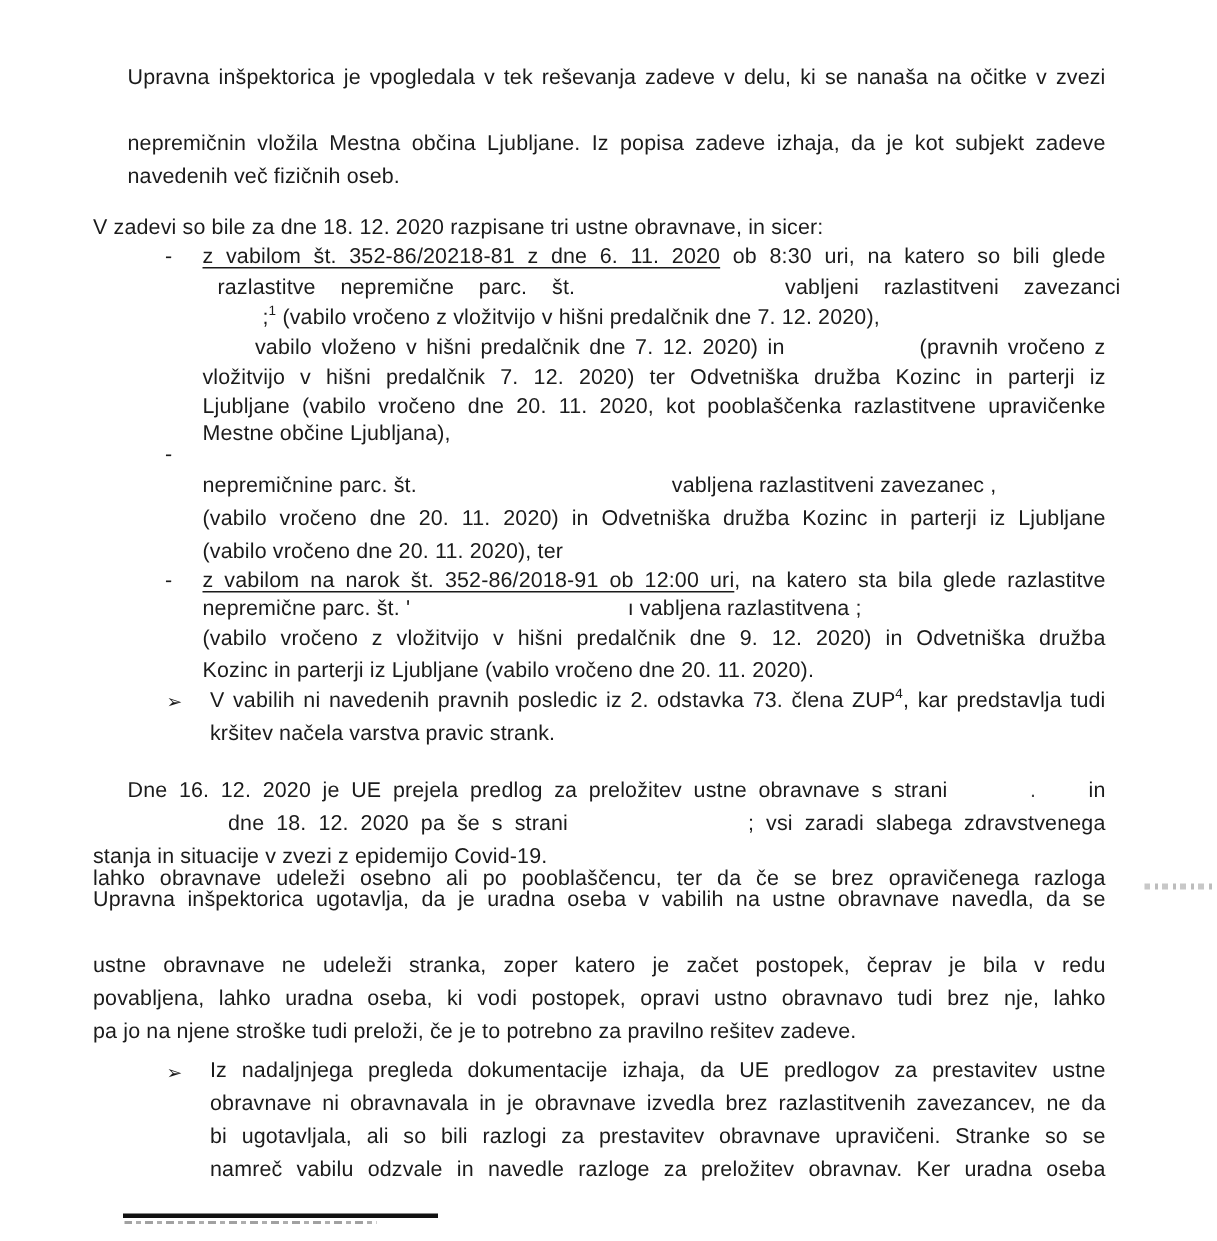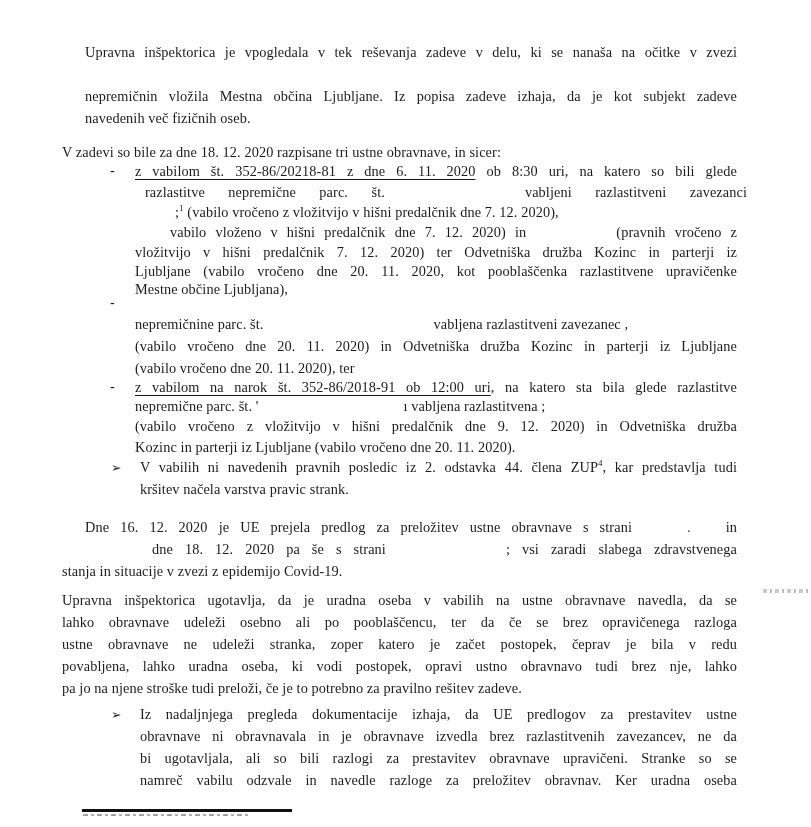--- a/index.html
+++ b/index.html
@@ -10,21 +10,20 @@
     font-family:"Liberation Sans", sans-serif;
     color:#1b1b1b;
     overflow:hidden;
   }
   .ln{
     position:absolute;
     font-size:14.3px;
     line-height:16px;
     color:#1b1b1b;
     letter-spacing:0.1px;
-    font-family:Liberation Serif, serif;
   }
   .jst{ text-align:justify; text-align-last:justify; }
   .pre{ white-space:pre; }
   .u{ text-decoration:underline; text-underline-offset:2.5px; }
   sup{ font-size:9px; line-height:0; vertical-align:super; }
   .gap{ display:inline-block; height:1px; }
   .mk{
     position:absolute;
     font-size:14.3px;
     line-height:16px;
@@ -77,29 +76,29 @@
   <div class="ln jst" style="left:135px;top:338px;width:602px">(vabilo vročeno dne 20. 11. 2020) in Odvetniška družba Kozinc in parterji iz Ljubljane</div>
   <div class="ln pre" style="left:135px;top:360px">(vabilo vročeno dne 20. 11. 2020), ter</div>
 
   <div class="mk" style="left:110px;top:379px">-</div>
   <div class="ln jst" style="left:135px;top:379px;width:602px"><span class="u">z vabilom na narok št. 352-86/2018-91 ob 12:00 uri</span><span>, na katero sta bila glede razlastitve</span></div>
   <div class="ln pre" style="left:135px;top:398px"><span>nepremične parc. št. '</span><span class="gap" style="width:145px"></span><span>ı vabljena razlastitvena ;</span></div>
   <div class="ln jst" style="left:135px;top:418px;width:602px">(vabilo vročeno z vložitvijo v hišni predalčnik dne 9. 12. 2020) in Odvetniška družba</div>
   <div class="ln pre" style="left:135px;top:439px">Kozinc in parterji iz Ljubljane (vabilo vročeno dne 20. 11. 2020).</div>
 
   <div class="mk ar" style="left:111px;top:460px">➢</div>
-  <div class="ln jst" style="left:140px;top:459px;width:597px"><span>V vabilih ni navedenih pravnih posledic iz 2. odstavka 44. člena ZUP</span><sup>4</sup><span>, kar predstavlja tudi</span></div>
+  <div class="ln jst" style="left:140px;top:459px;width:597px"><span>V vabilih ni navedenih pravnih posledic iz 2. odstavka 73. člena ZUP</span><sup>4</sup><span>, kar predstavlja tudi</span></div>
   <div class="ln pre" style="left:140px;top:481px">kršitev načela varstva pravic strank.</div>
 
   <div class="ln jst" style="left:85px;top:519px;width:652px"><span>Dne 16. 12. 2020 je UE prejela  predlog za preložitev ustne obravnave s strani</span><span class="gap" style="width:55px"></span><span style="color:#444">.</span><span class="gap" style="width:35px"></span><span>in</span></div>
   <div class="ln jst" style="left:152px;top:541px;width:585px"><span>dne 18. 12. 2020 pa še s strani</span><span class="gap" style="width:120px"></span><span>; vsi  zaradi slabega zdravstvenega</span></div>
   <div class="ln pre" style="left:62px;top:563px">stanja in situacije v zvezi z epidemijo Covid-19.</div>
 
   <div class="ln jst" style="left:62px;top:592px;width:675px">Upravna inšpektorica ugotavlja, da je uradna oseba v vabilih na ustne obravnave navedla, da se</div>
-  <div class="ln jst" style="left:62px;top:614px;width:675px">lahko obravnave udeleži osebno ali po pooblaščencu, ter da če se brez opravičenega razloga</div>
+  <div class="ln jst" style="left:62px;top:578px;width:675px">lahko obravnave udeleži osebno ali po pooblaščencu, ter da če se brez opravičenega razloga</div>
   <div class="ln jst" style="left:62px;top:636px;width:675px">ustne obravnave ne udeleži stranka, zoper katero je začet postopek, čeprav je bila v redu</div>
   <div class="ln pre" style="left:62px;top:680px">pa jo na njene stroške tudi preloži, če je to potrebno za pravilno rešitev zadeve.</div>
   <div class="ln jst" style="left:62px;top:658px;width:675px">povabljena, lahko uradna oseba, ki vodi postopek, opravi ustno obravnavo tudi brez nje, lahko</div>
 
   <div class="mk ar" style="left:111px;top:707px">➢</div>
   <div class="ln jst" style="left:140px;top:706px;width:597px">Iz nadaljnjega pregleda dokumentacije izhaja, da UE predlogov za prestavitev ustne</div>
   <div class="ln jst" style="left:140px;top:728px;width:597px">obravnave ni obravnavala in  je obravnave izvedla brez razlastitvenih zavezancev, ne da</div>
   <div class="ln jst" style="left:140px;top:750px;width:597px">bi ugotavljala, ali so bili razlogi za prestavitev obravnave upravičeni. Stranke so se</div>
   <div class="ln jst" style="left:140px;top:772px;width:597px">namreč vabilu odzvale in navedle razloge za preložitev obravnav.  Ker uradna oseba</div>
 

